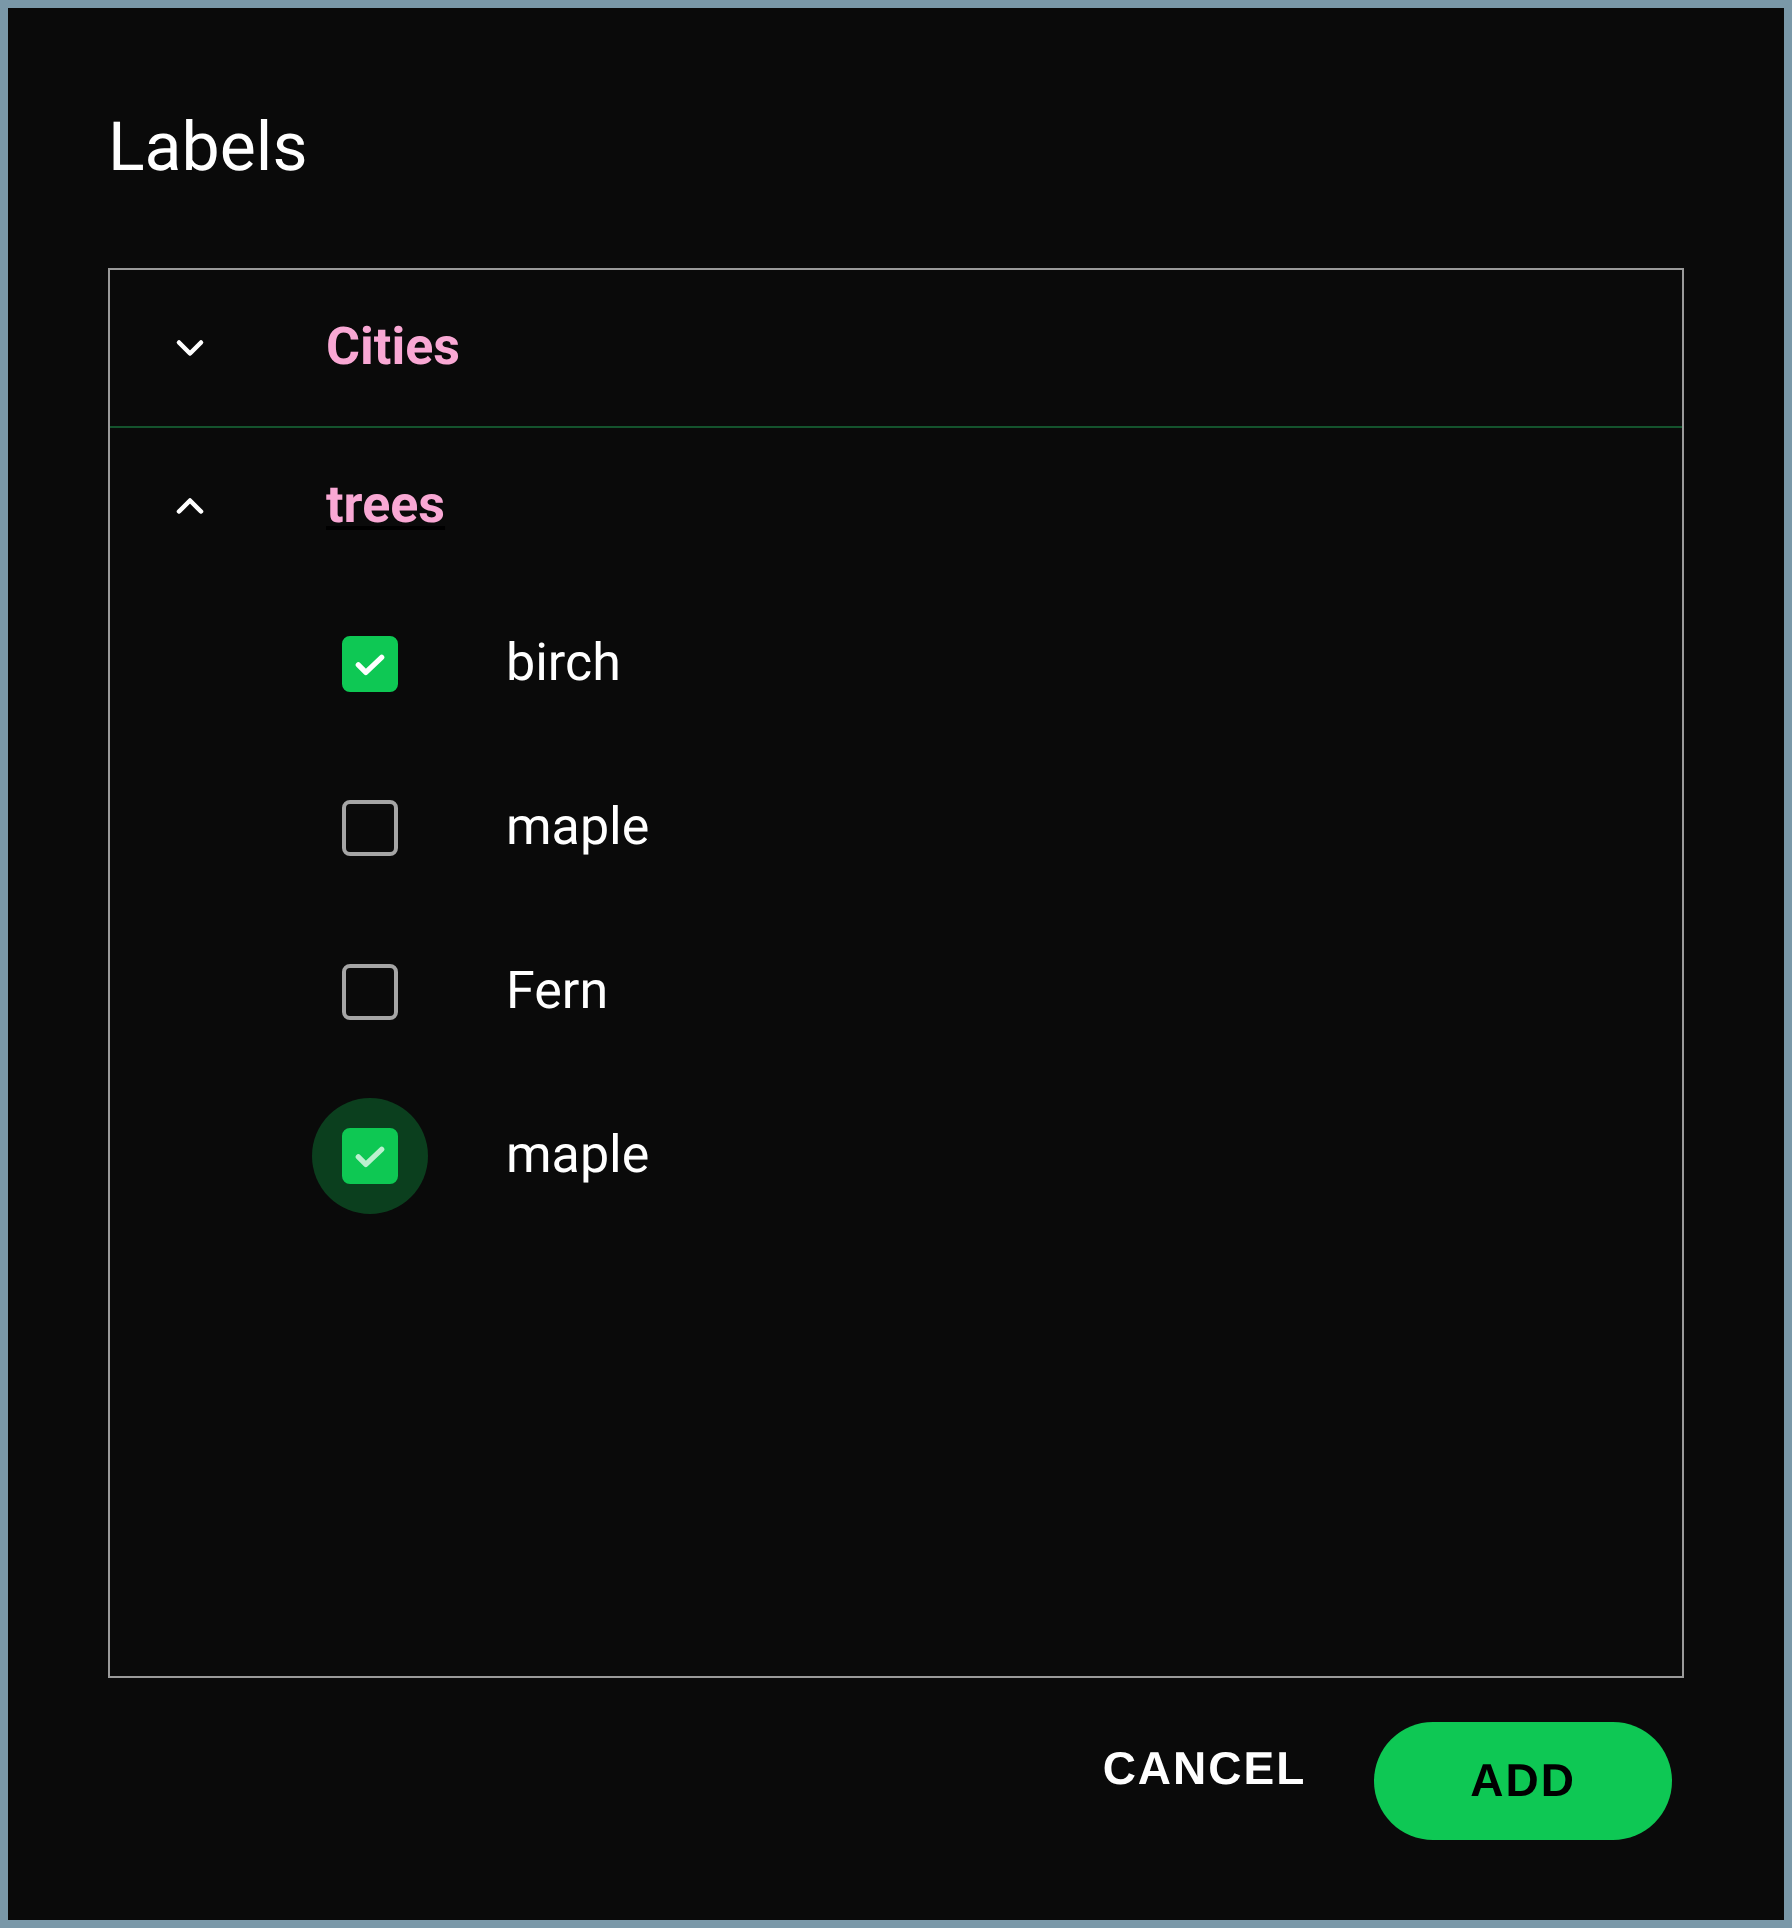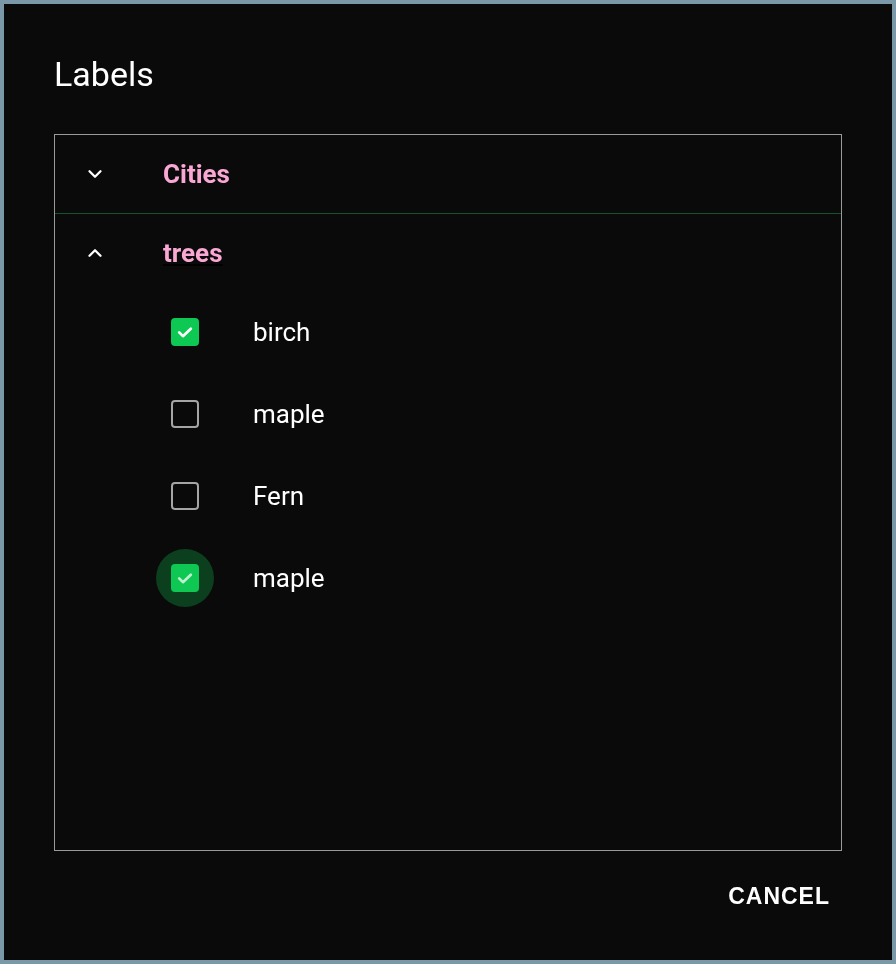--- a/index.html
+++ b/index.html
@@ -204,15 +204,16 @@
         <span class="child-label">maple</span>
       </div>
 
 
     </div>
 
   </div>
 
   <div class="actions">
     <button class="btn-cancel">CANCEL</button>
+    <button class="btn-add">ADD</button>
   </div>
 
 </div>
 
 </body></html>

